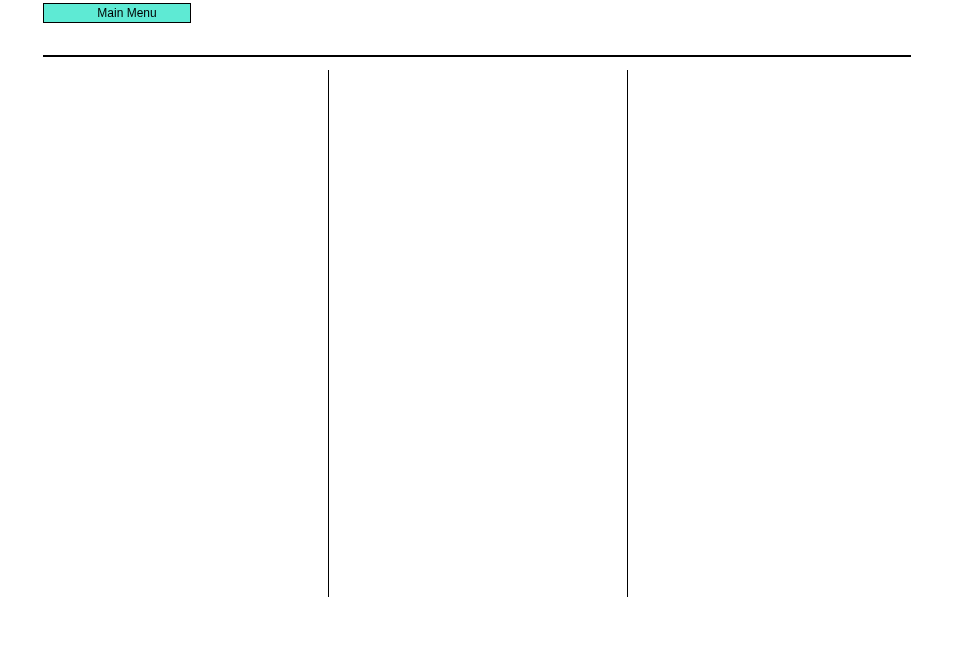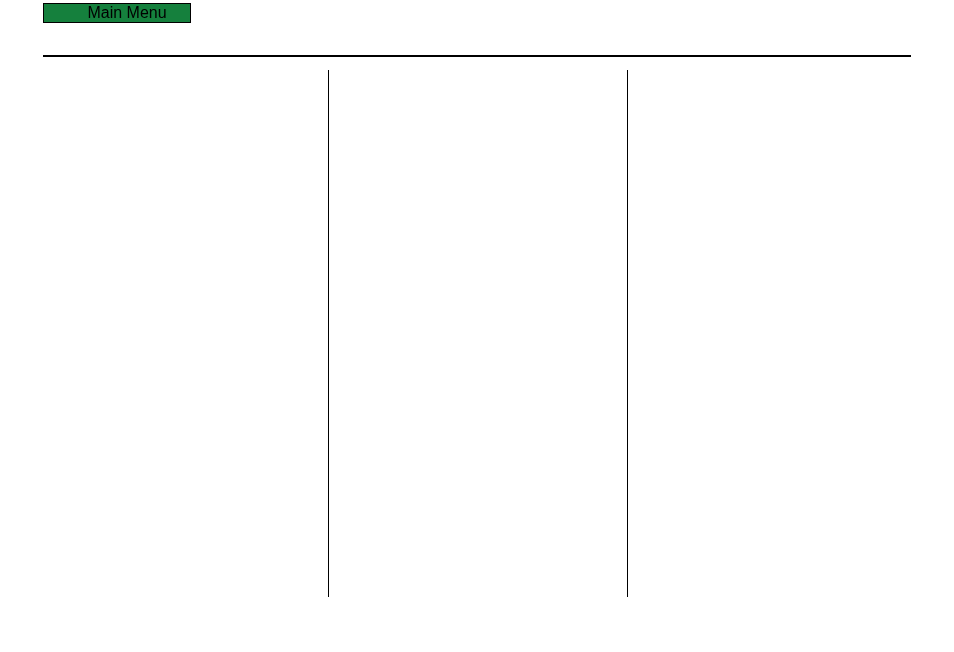--- a/index.html
+++ b/index.html
@@ -10,22 +10,22 @@
       height: 652px;
       position: relative;
     }
     .main-menu-button {
       position: absolute;
       left: 43px;
       top: 3px;
       width: 148px;
       height: 20px;
       border: 1.5px solid #000;
-      background: #15803d;
-      font-size: 16px;
+      background: #5eead4;
+      font-size: 12px;
       text-align: center;
       line-height: 18px;
       cursor: pointer;
       padding-left: 20px;
     }
     .horizontal-rule {
       position: absolute;
       left: 43px;
       top: 55px;
       width: 868px;

